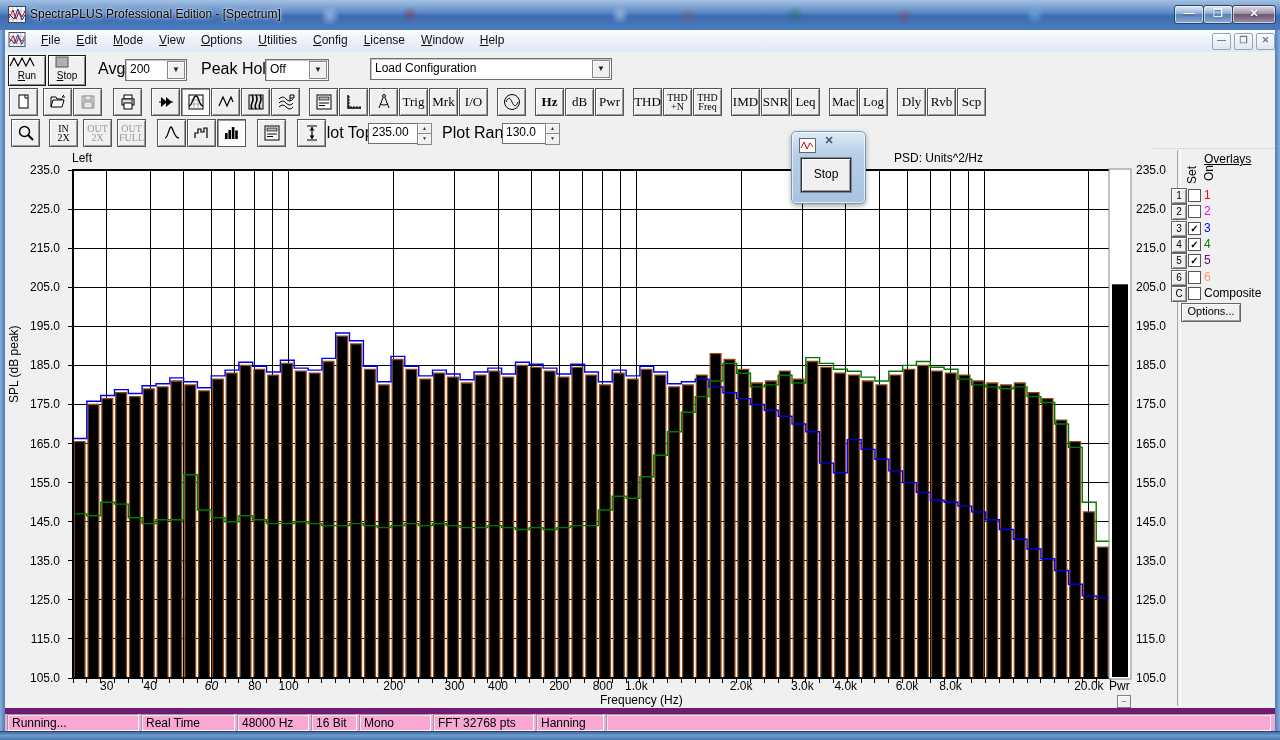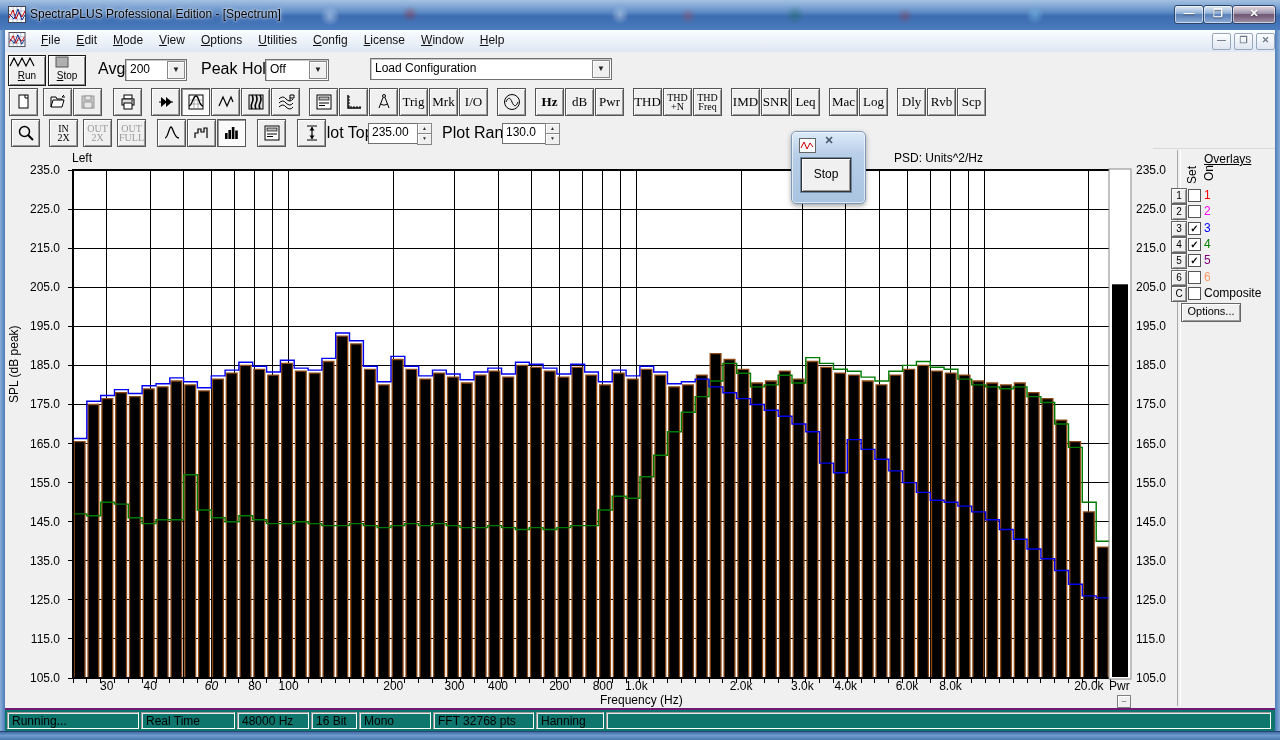--- a/index.html
+++ b/index.html
@@ -101,22 +101,22 @@
   .palette{position:absolute;left:791px;top:131px;width:73px;height:71px;border-radius:5px;
     background:linear-gradient(#dcebf9,#b9cfe8 30%,#a9c3e0);border:1px solid #7e99b8;
     box-shadow:0 2px 5px rgba(0,0,0,.35),inset 0 0 0 1px rgba(255,255,255,.6);}
   .palette .picon{position:absolute;left:7px;top:6px;width:15px;height:13px;background:#fff;border:1px solid #666;}
   .palette .pclose{position:absolute;left:30px;top:2px;width:14px;height:13px;color:#4a5a6e;
     font-size:11px;font-weight:bold;line-height:13px;text-align:center;}
   .palette .stopbtn{position:absolute;left:9px;top:26px;width:48px;height:32px;background:#f0f0f0;
     border:1px solid #333;box-shadow:inset 1px 1px 0 #fff,inset -1px -1px 0 #9a9a9a,0 0 0 1px #6f87a5;
     font-size:12px;text-align:center;line-height:30px;}
   
-  .statusbar{position:absolute;left:5px;top:708px;width:1270px;height:23px;background:#0f766e;
-    border-top:2px solid #701a75;display:flex;align-items:center;padding-left:2px;box-sizing:border-box;}
+  .statusbar{position:absolute;left:5px;top:708px;width:1270px;height:23px;background:#f9a8d4;
+    border-top:6px solid #701a75;display:flex;align-items:center;padding-left:2px;box-sizing:border-box;}
   .status-seg{height:17px;border:1px solid #9a9a9a;border-right-color:#fff;border-bottom-color:#fff;
     box-shadow:inset 1px 1px 0 #e8e8e8;margin-right:2px;font-size:12px;line-height:16px;
     padding-left:4px;box-sizing:border-box;overflow:hidden;white-space:nowrap;}
   svg{display:block;}
 </style>
 </head>
 <body>
 
 <div id="app">
 

